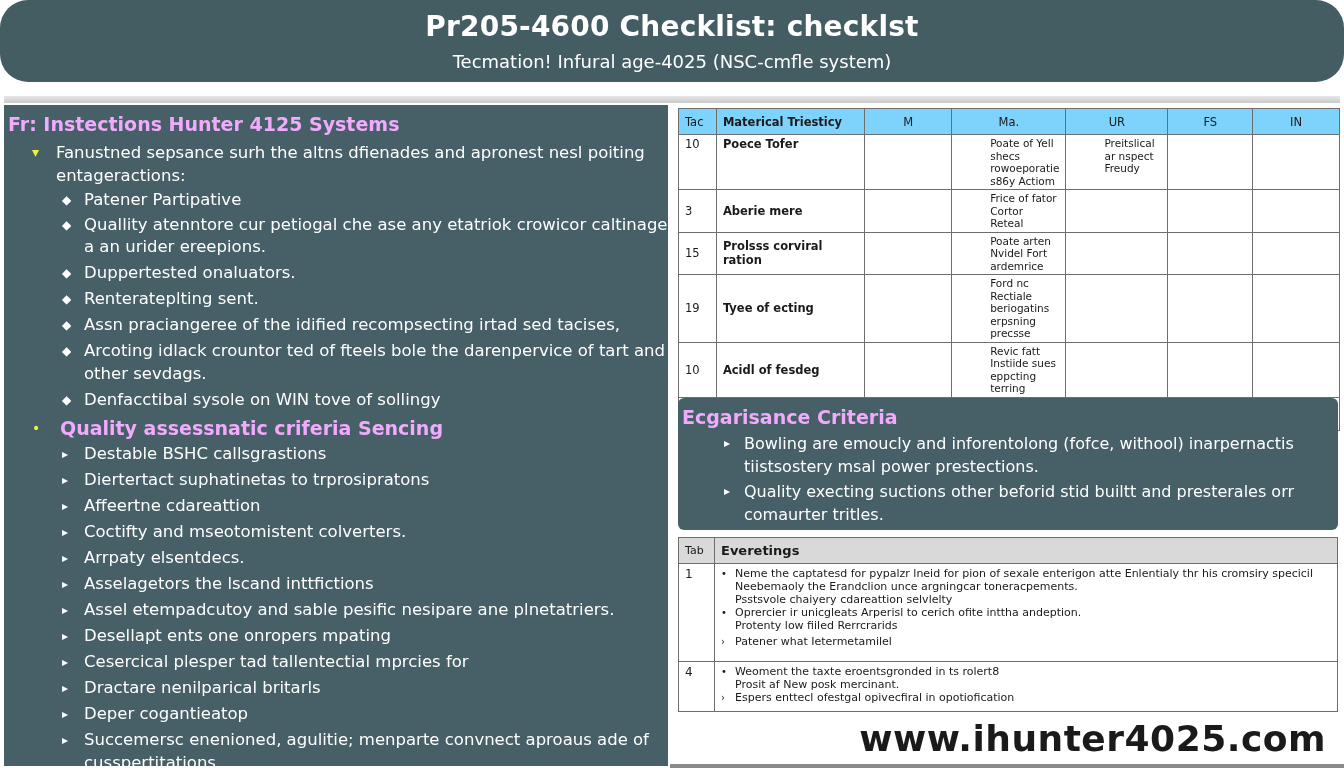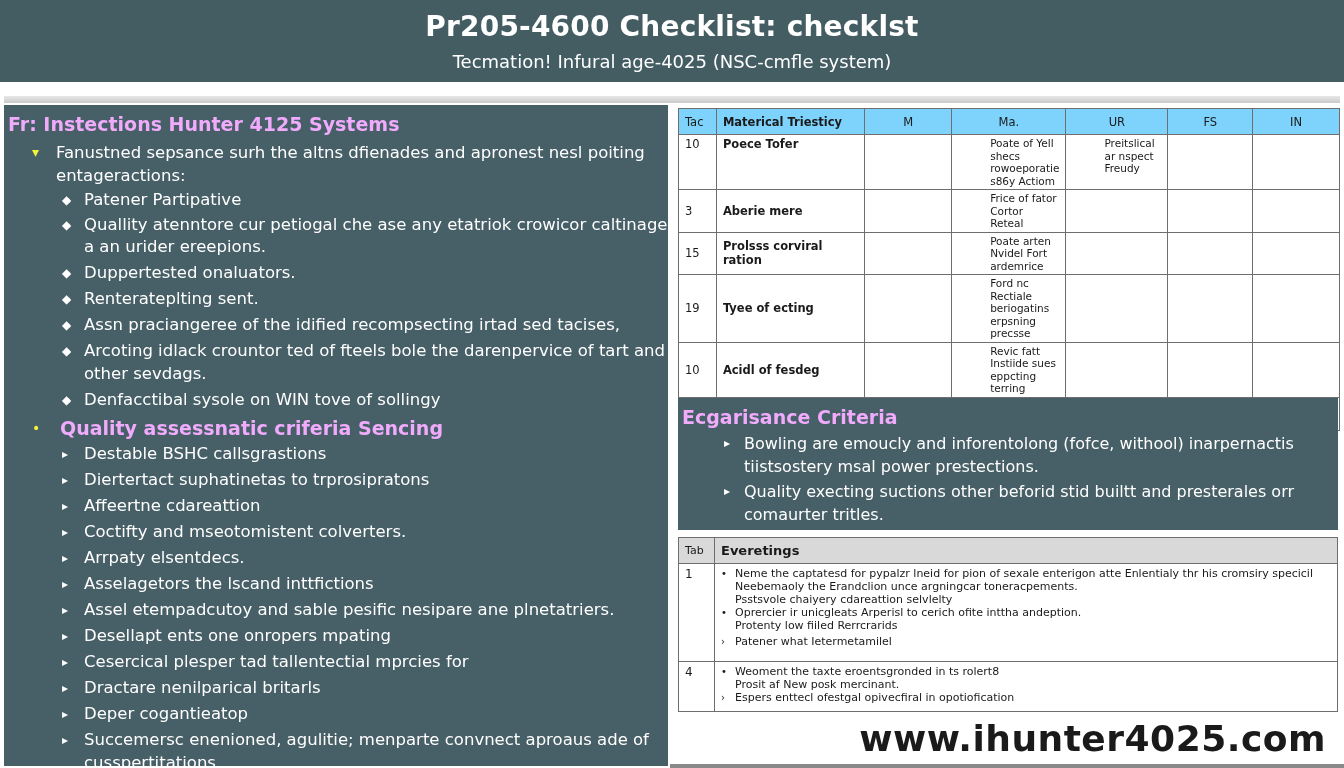--- a/index.html
+++ b/index.html
@@ -1,21 +1,21 @@
 <!DOCTYPE html>
 <html><head>
 <meta charset="utf-8">
 <style>
   * { box-sizing: border-box; margin: 0; padding: 0; }
   html, body { width: 1344px; height: 768px; overflow: hidden; background: #ffffff; }
   body { font-family: "DejaVu Sans", "Liberation Sans", sans-serif; color: #1a1a1a; position: relative; }
 
   .banner {
     position: absolute; left: 0; top: 0; width: 1344px; height: 82px;
-    background: #435d63; color: #ffffff; text-align: center;
+    background: #435d63; color: #ffffff; text-align: center; border-radius: 28px;
   }
   .banner .title { font-size: 28px; font-weight: bold; padding-top: 10px; letter-spacing: 0.2px; }
   .banner .subtitle { font-size: 18px; margin-top: 8px; }
 
   .rule {
     position: absolute; left: 4px; top: 96px; width: 1336px; height: 7px;
     background: linear-gradient(#e8e8e8, #c9c9c9);
   }
 
   .left-panel {
@@ -39,21 +39,21 @@
   .top-table th, .top-table td { border: 1px solid #6e6e6e; padding: 2px 6px; vertical-align: top; text-align: left; }
   .top-table th { background: #7dd3fc; font-weight: normal; height: 26px; vertical-align: middle; }
   .top-table th.center { text-align: center; }
   .top-table th.bold { font-weight: bold; }
   .top-table td.mid { vertical-align: middle; }
   .top-table td.bold { font-weight: bold; }
   .top-table td.small { font-size: 10.5px; line-height: 12.5px; padding-left: 38px; }
 
   .criteria {
     position: absolute; left: 678px; top: 398px; width: 660px; height: 132px;
-    background: #475f66; color: #ffffff; padding: 6px 0 0 4px;
+    background: #475f66; color: #ffffff; padding: 6px 0 0 4px; border-radius: 6px;
   }
   .criteria .section-heading { font-size: 19px; }
   .c-item { position: relative; padding-left: 62px; font-size: 16px; line-height: 23px; margin-top: 2px; }
   .c-item .bullet { position: absolute; left: 42px; top: 0; font-size: 12px; }
   .criteria .c-item:first-of-type { margin-top: 8px; }
 
   .bottom-table {
     position: absolute; left: 678px; top: 537px; width: 660px;
     font-size: 11px;
   }

